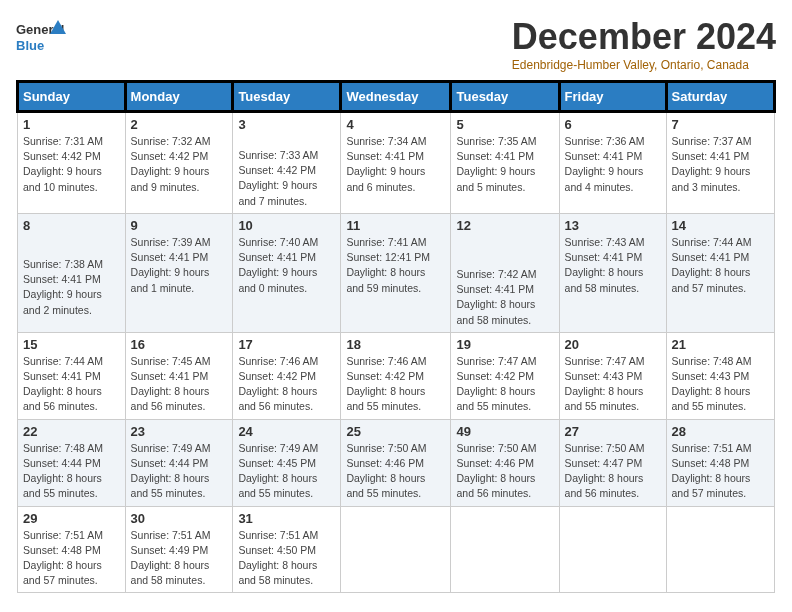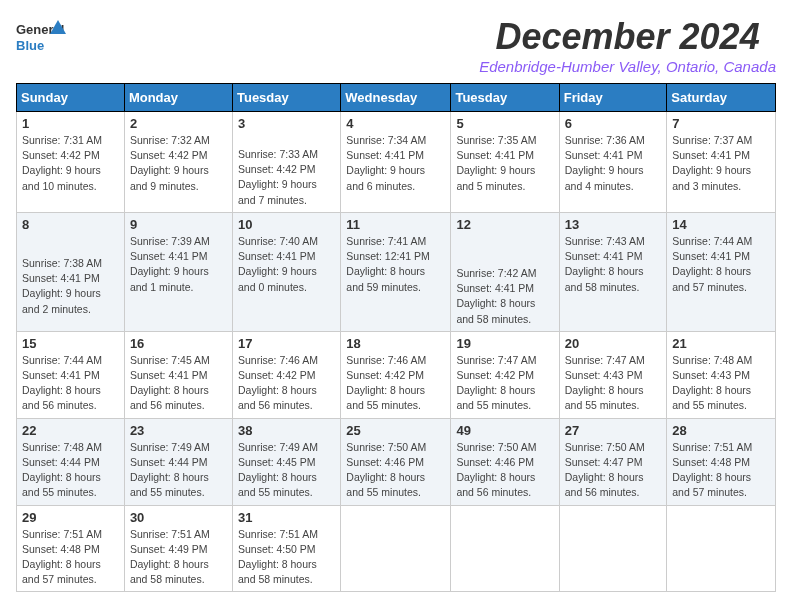--- a/index.html
+++ b/index.html
@@ -15,45 +15,44 @@
       justify-content: space-between;
       align-items: flex-start;
       margin-bottom: 8px;
     }
     .logo {
       display: flex;
       align-items: center;
       gap: 4px;
     }
     .title-area {
-      text-align: center;
-      font-style: italic;
+      text-align: left;
     }
     .month-title {
       font-size: 36px;
       font-weight: bold;
       color: #333;
     }
     .location-title {
-      font-size: 15px;
-      color: #8b5cf6;
+      font-size: 12px;
+      color: #a16207;
     }
     table {
       width: 100%;
       border-collapse: collapse;
       font-size: 11px;
     }
     thead tr th {
       background: #2b7dc2;
       color: #fff;
       font-weight: bold;
       font-size: 13px;
       padding: 6px 4px;
       text-align: left;
-      border: 1px solid #000000;
+      border: 3px solid #000000;
     }
     tbody tr td {
       vertical-align: top;
       padding: 4px 5px;
       border: 1px solid #ccc;
       background: #fff;
       min-height: 80px;
       width: 113px;
     }
     tbody tr:nth-child(even) td {
@@ -244,21 +243,21 @@
 Sunset: 4:44 PM
 Daylight: 8 hours and 55 minutes.</div>
         </td>
         <td>
           <span class="day-num">23</span>
           <div class="day-detail" style="white-space: pre-line;">Sunrise: 7:49 AM
 Sunset: 4:44 PM
 Daylight: 8 hours and 55 minutes.</div>
         </td>
         <td>
-          <span class="day-num">38</span>
+          <span class="day-num">24</span>
           <div class="day-detail" style="white-space: pre-line;">Sunrise: 7:49 AM
 Sunset: 4:45 PM
 Daylight: 8 hours and 55 minutes.</div>
         </td>
         <td>
           <span class="day-num">25</span>
           <div class="day-detail" style="white-space: pre-line;">Sunrise: 7:50 AM
 Sunset: 4:46 PM
 Daylight: 8 hours and 55 minutes.</div>
         </td>

